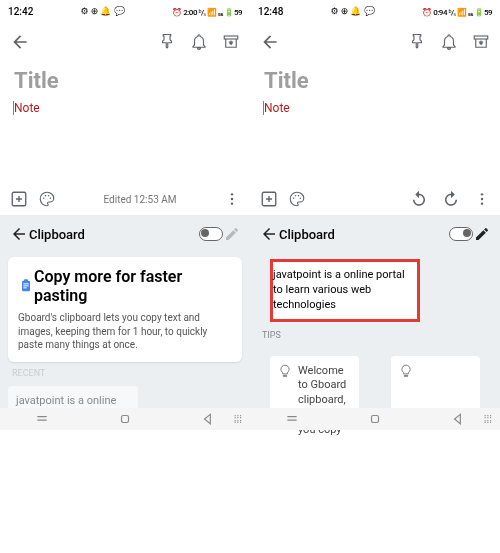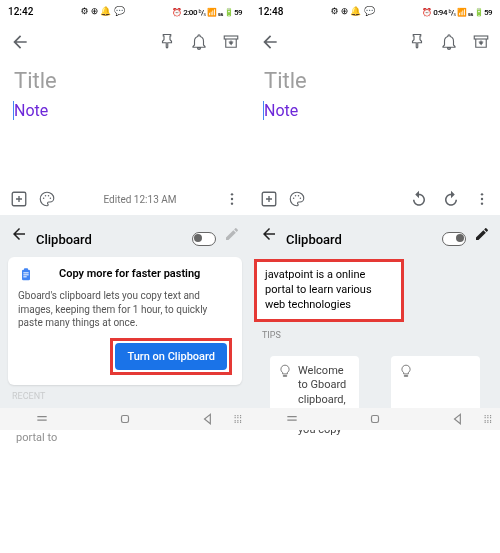--- a/index.html
+++ b/index.html
@@ -6,44 +6,44 @@
 body{background:#fff;width:500px;height:553px;overflow:hidden;display:flex}
 .phone{width:250px;height:430px;display:flex;flex-direction:column;position:relative;background:#fff}
 .statusbar{height:22px;display:flex;align-items:center;justify-content:space-between;padding:0 8px;font-size:10px;font-weight:500;color:#000}
 .statusbar .right{display:flex;gap:3px;align-items:flex-start;font-size:8px}
 .statusbar .right span{letter-spacing:-0.5px}
 .topbar{height:40px;display:flex;align-items:center;justify-content:space-between;padding:0 10px}
 .topbar .left{display:flex;align-items:center}
 .topbar .right{display:flex;gap:14px;align-items:center}
 .icon{display:inline-flex;align-items:center;justify-content:center}
 .title-area{padding:6px 14px}
-.title-area .title{font-size:22px;color:#9e9e9e;font-weight:400;margin-bottom:8px}
-.title-area .note{font-size:16px;color:#6d28d9;position:relative}
+.title-area .title{font-size:22px;color:#9e9e9e;font-weight:700;margin-bottom:8px}
+.title-area .note{font-size:12px;color:#b91c1c;position:relative}
 .title-area .note.cursor:before{content:"";position:absolute;left:-1px;top:0;bottom:0;width:1px;background:#4285f4}
 .flex-fill{flex:1}
 .midbar{height:32px;display:flex;align-items:center;padding:0 10px;gap:10px}
 .midbar .edited{font-size:10px;color:#757575;flex:1;text-align:center}
 .midbar .more{margin-left:auto}
 .keyboard-area{background:#eceff1;flex:0 0 auto}
-.cb-header{height:38px;display:flex;padding:17px 10px;gap:8px;background:#eceff1}
+.cb-header{height:38px;display:flex;align-items:center;padding:0 10px;gap:1px;background:#eceff1}
 .cb-header .label{font-size:13px;font-weight:500;flex:1}
 .toggle{width:24px;height:14px;border:1.5px solid #666;border-radius:8px;position:relative;background:#fff}
 .toggle:after{content:"";position:absolute;width:8px;height:8px;background:#666;border-radius:50%;top:1px;left:1px}
 .toggle.on:after{left:auto;right:1px}
 .card{background:#fff;margin:4px 8px;border-radius:6px;padding:10px;box-shadow:0 1px 2px rgba(0,0,0,0.1)}
-.card .headline{display:flex;align-items:flex-start;gap:25px;font-size:11px;font-weight:600;margin-bottom:6px}
+.card .headline{display:flex;align-items:center;gap:0;font-size:16px;font-weight:600;margin-bottom:6px}
 .card .body{font-size:10px;color:#555;line-height:1.35}
 .card .btn-row{display:flex;justify-content:flex-end;margin-top:8px}
 .btn-primary{background:#1a73e8;color:#fff;font-size:11px;font-weight:500;padding:7px 12px;border-radius:4px;border:none}
 .highlight-red{border:3px solid #e53935;padding:2px;display:inline-block}
 .recent-label{font-size:9px;color:#888;padding:4px 12px;text-transform:uppercase}
 .clip-item{background:#fff;margin:4px 8px;border-radius:4px;padding:8px;font-size:11px;color:#444;line-height:1.35}
 .clip-grid{display:flex;gap:8px;padding:0 8px}
 .clip-grid .clip-item{flex:1;margin:12px;display:flex;gap:6px;align-items:flex-start}
-.selected-clip{border:3px solid #e53935;background:#fff;margin:6px 4px 4px;padding:6px 8px;font-size:11px;line-height:1.35;width:150px}
+.selected-clip{border:3px solid #e53935;background:#fff;margin:6px 20px 4px;padding:6px 0;font-size:11px;line-height:1.35;width:150px}
 .navbar{position:absolute;bottom:0;left:0;right:0;height:22px;background:#f5f5f5;display:flex;align-items:center;justify-content:space-around}
 svg{display:block}
 .midbar-right{display:flex;gap:14px;align-items:center;margin-left:auto}
 .pencil-fade{opacity:.35}
 </style>
 </head>
 <body>
 
 <div class="phone">
   <div class="statusbar">
@@ -94,21 +94,21 @@
       </span>
     <span class="icon">
         <svg width="18" height="18" viewBox="0 0 24 24">
           <path d="M12 3a9 9 0 100 18c.8 0 1.5-.7 1.5-1.5 0-.4-.1-.7-.4-1-.2-.3-.4-.6-.4-1 0-.8.7-1.5 1.5-1.5H16a5 5 0 005-5c0-4.4-4-8-9-8z" fill="none" stroke="#5f6368" stroke-width="1.5"></path>
           <circle cx="7.5" cy="11" r="1" fill="#5f6368"></circle>
           <circle cx="10" cy="7.5" r="1" fill="#5f6368"></circle>
           <circle cx="14" cy="7.5" r="1" fill="#5f6368"></circle>
           <circle cx="16.5" cy="11" r="1" fill="#5f6368"></circle>
         </svg>
       </span>
-    <span class="edited">Edited 12:13 AM</span>
+    <span class="edited">Edited 12:53 AM</span>
     <span class="icon more">
         <svg width="16" height="16" viewBox="0 0 24 24">
           <circle cx="12" cy="5" r="1.8" fill="#5f6368"></circle>
           <circle cx="12" cy="12" r="1.8" fill="#5f6368"></circle>
           <circle cx="12" cy="19" r="1.8" fill="#5f6368"></circle>
         </svg>
       </span>
   </div>
   <div class="keyboard-area" style="height:215px;position:relative">
     <div class="cb-header">
@@ -132,25 +132,20 @@
               <rect x="6" y="4" width="12" height="16" rx="2" fill="#4285f4"></rect>
               <rect x="9" y="2" width="6" height="4" rx="1" fill="#4285f4"></rect>
               <rect x="8" y="8" width="8" height="1.5" fill="#fff"></rect>
               <rect x="8" y="11" width="8" height="1.5" fill="#fff"></rect>
               <rect x="8" y="14" width="5" height="1.5" fill="#fff"></rect>
             </svg>
           </span>
         <span>Copy more for faster pasting</span>
       </div>
       <div class="body">Gboard's clipboard lets you copy text and images, keeping them for 1 hour, to quickly paste many things at once.</div>
-      <div class="btn-row">
-        <span class="highlight-red">
-          <button class="btn-primary">Turn on Clipboard</button>
-        </span>
-      </div>
     </div>
     <div class="recent-label" style="opacity:.35;margin-top:-2px">RECENT</div>
     <div class="clip-item" style="opacity:.6;width:130px">javatpoint is a online portal to</div>
   </div>
   <div class="navbar">
     <span class="icon">
         <svg width="14" height="14" viewBox="0 0 24 24">
           <path d="M4 8h16M4 14h16" stroke="#888" stroke-width="2"></path>
         </svg>
       </span>

